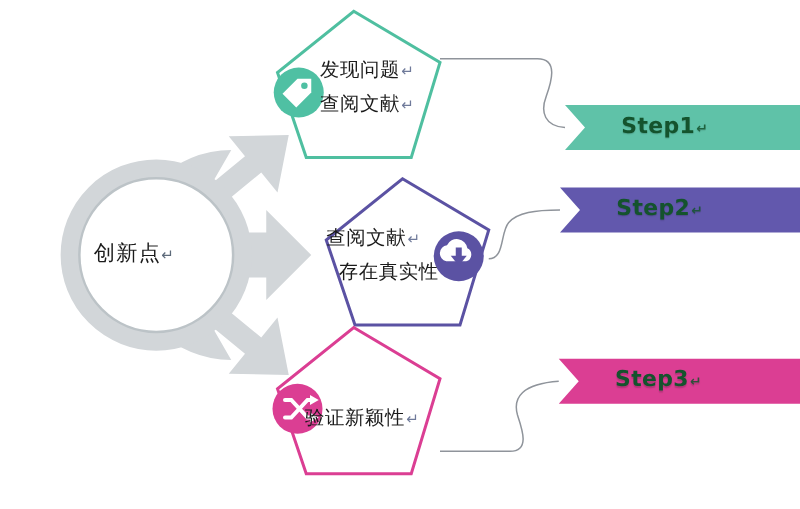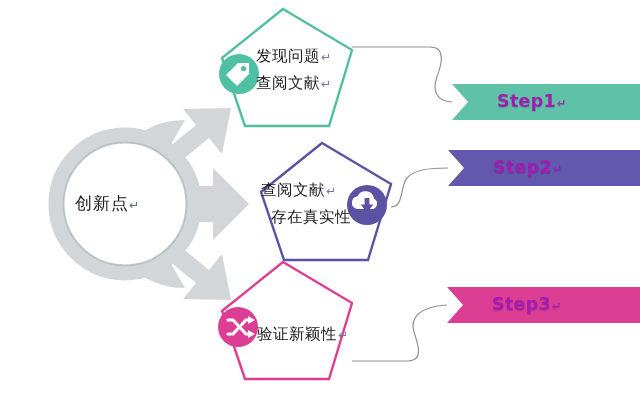--- a/index.html
+++ b/index.html
@@ -46,21 +46,21 @@
     letter-spacing: 1px;
     font-weight: 400;
   }
   .core-text .pilcrow {
     font-size: 12px;
     color: #5d6a7a;
   }
   .step-text {
     font-size: 17.5px;
     font-weight: bold;
-    color: #a21caf;
+    color: #14532d;
     letter-spacing: 0.3px;
     text-shadow: 0 1px 1px rgba(0,0,0,0.18);
   }
   .step-text .pilcrow {
     font-size: 11px;
     opacity: 0.85;
     margin-left: 1px;
   }
 </style>
 </head>
@@ -143,21 +143,21 @@
     <span>查阅文献</span><span class="pilcrow">↵</span>
   </div>
 
   <div class="lbl pent-text" style="left:261px; top:183px;">
     <span>查阅文献</span><span class="pilcrow">↵</span>
   </div>
   <div class="lbl pent-text" style="left:271px; top:210px;text-align:center;">
     <span>存在真实性</span><span class="pilcrow"></span>
   </div>
 
-  <div class="lbl pent-text" style="left:257px; top:327px;">
+  <div class="lbl pent-text" style="left:244px; top:327px;">
     <span>验证新颖性</span><span class="pilcrow">↵</span>
   </div>
 
   <div class="lbl step-text" style="left:497px; top:93px;">
     <span>Step1</span><span class="pilcrow">↵</span>
   </div>
   <div class="lbl step-text" style="left:493px; top:159px;">
     <span>Step2</span><span class="pilcrow">↵</span>
   </div>
   <div class="lbl step-text" style="left:492px; top:296px;">

